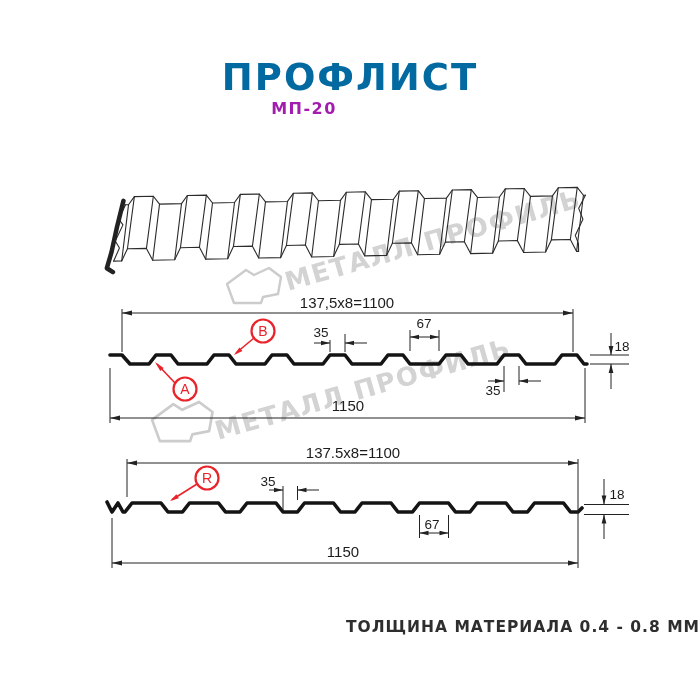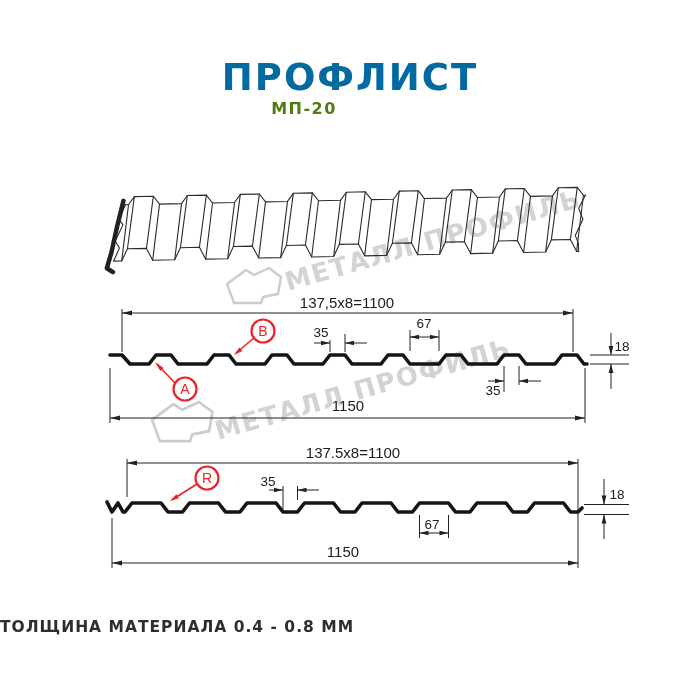--- a/index.html
+++ b/index.html
@@ -3,22 +3,22 @@
 <meta charset="utf-8">
 <style>
   html,body{margin:0;padding:0;}
   body{width:700px;height:700px;background:#ffffff;position:relative;overflow:hidden;
        font-family:"Liberation Sans",sans-serif;}
   .title{position:absolute;top:56px;left:0;width:700px;text-align:center;
          font-family:"DejaVu Sans",sans-serif;font-weight:700;font-size:37px;
          letter-spacing:2px;color:#0369a1;}
   .subtitle{position:absolute;top:99px;left:0;width:608px;text-align:center;
          font-family:"DejaVu Sans",sans-serif;font-weight:700;font-size:16px;
-         letter-spacing:1.5px;color:#4d7c0f;}
-  .caption{position:absolute;top:618px;left:0;width:700px;text-align:left;
+         letter-spacing:1.5px;color:#a21caf;}
+  .caption{position:absolute;top:618px;left:0;width:700px;text-align:right;
          font-family:"DejaVu Sans",sans-serif;font-weight:700;font-size:15.5px;
          letter-spacing:1px;color:#2e2e2e;}
   svg{position:absolute;left:0;top:0;}
   .thin{stroke:#2b2b2b;stroke-width:1.1;fill:none;stroke-linejoin:round;stroke-linecap:round;}
   .profile{stroke:#141414;stroke-width:3.6;fill:none;stroke-linejoin:round;stroke-linecap:round;}
   .dim{stroke:#222;stroke-width:1;fill:none;}
   .ah{fill:#222;stroke:none;}
   .dimtxt{font-family:"Liberation Sans",sans-serif;font-size:13.5px;fill:#1c1c1c;text-anchor:middle;}
   .dimtxt-big{font-family:"Liberation Sans",sans-serif;font-size:15px;fill:#1c1c1c;text-anchor:middle;}
   .wm-text{font-family:"DejaVu Sans",sans-serif;font-weight:700;font-size:26px;

